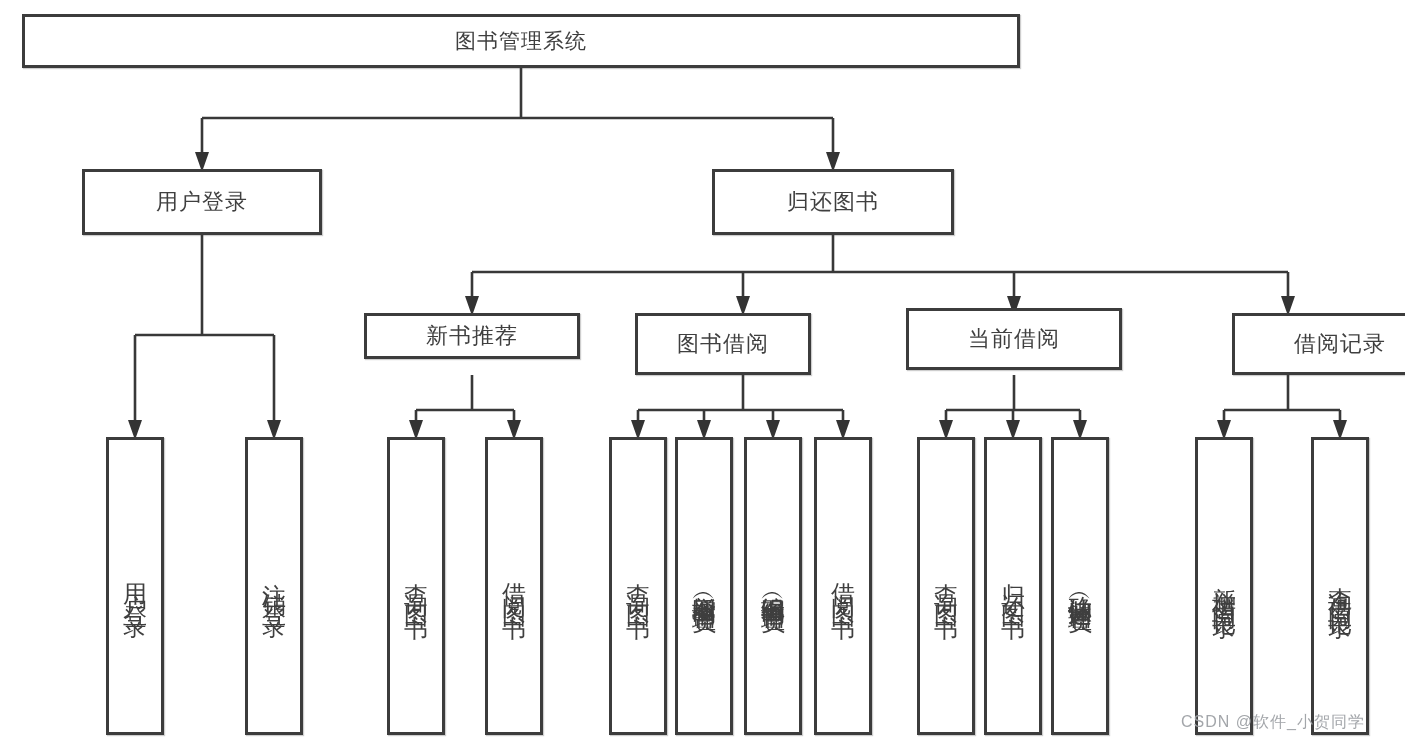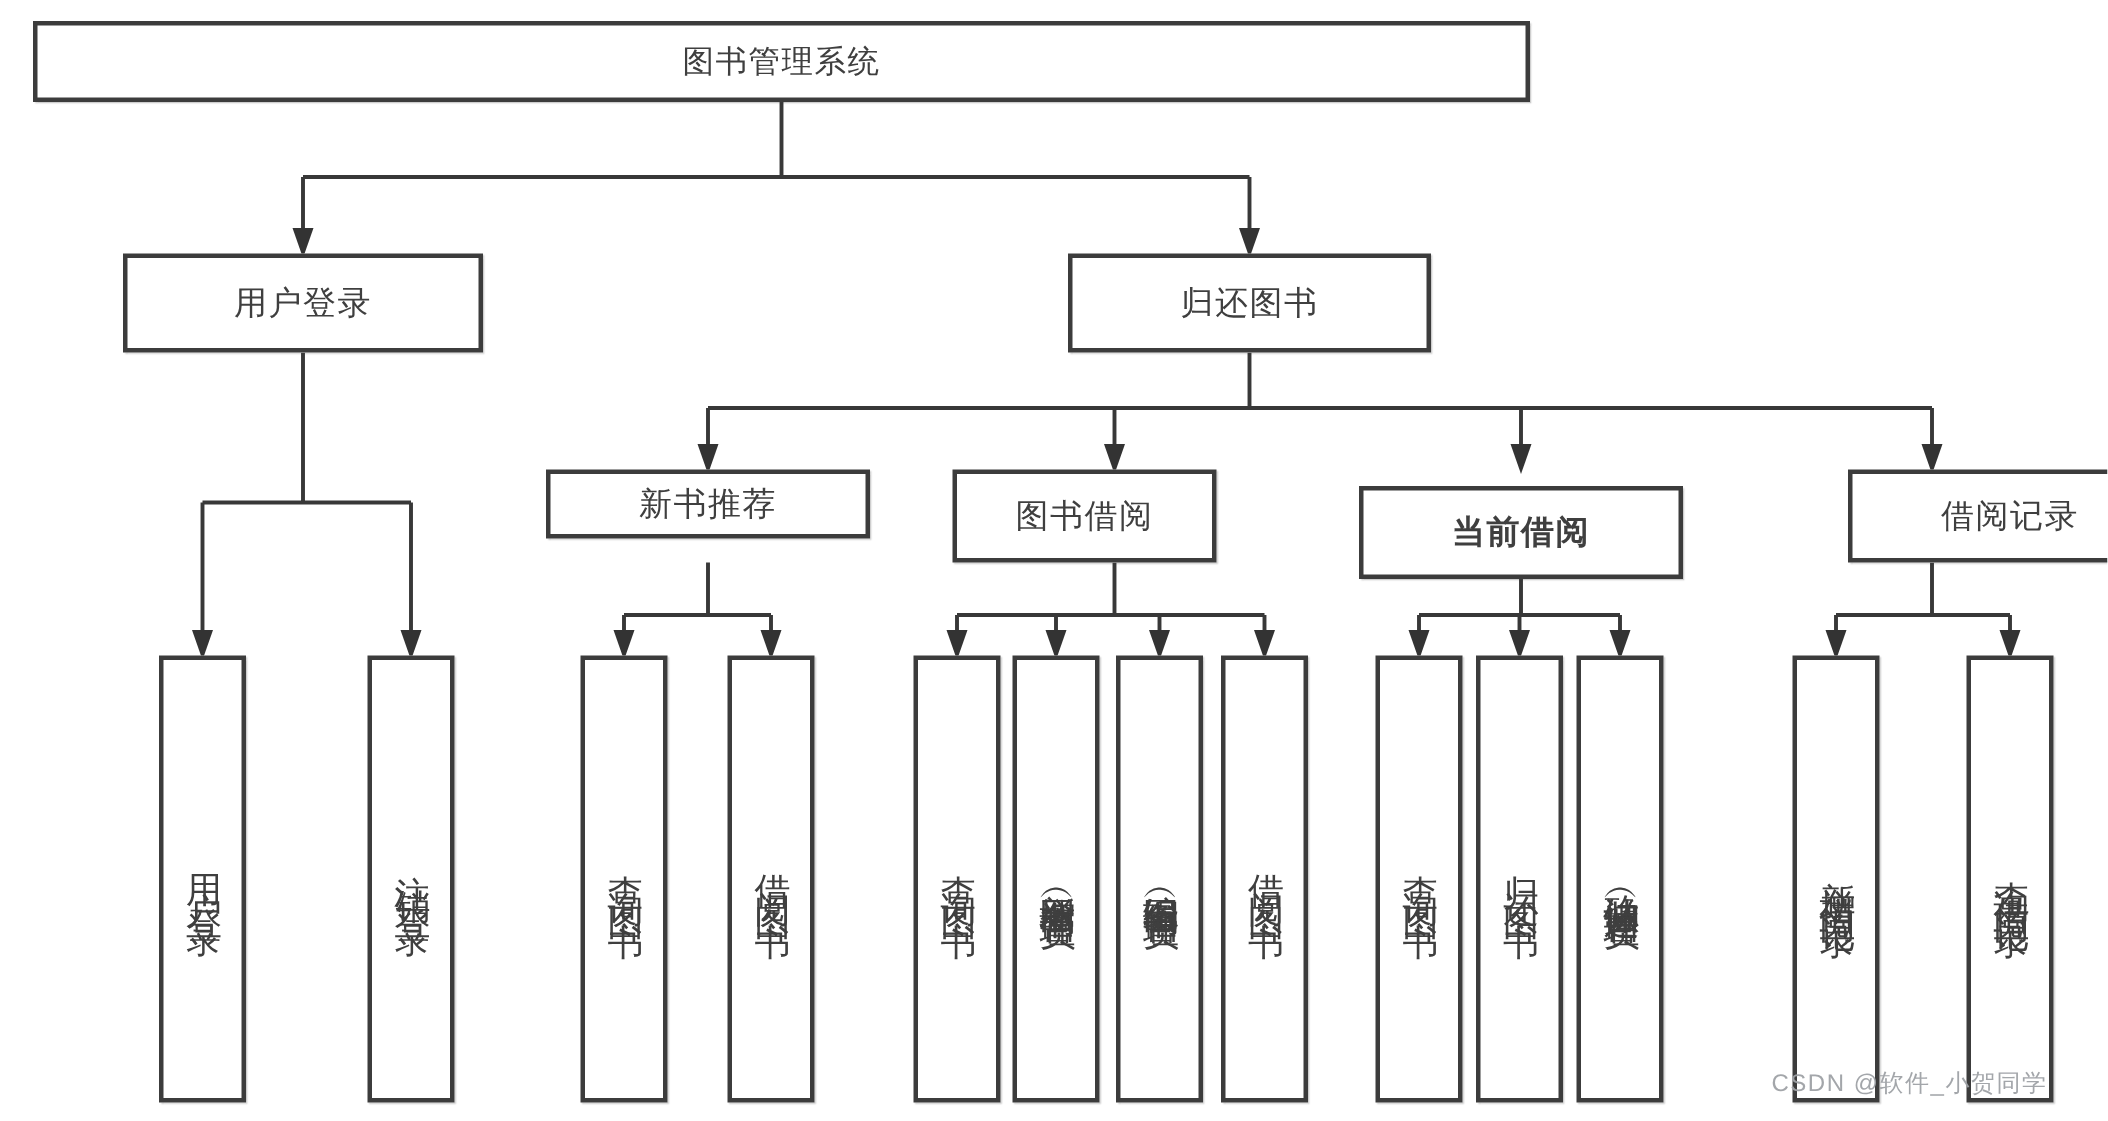--- a/index.html
+++ b/index.html
@@ -122,21 +122,21 @@
     </g>
   </svg>
 
   <div class="box hnode root" style="left:22px; top:14px; width:998px; height:54px;">图书管理系统</div>
 
   <div class="box hnode" style="left:82px; top:169px; width:240px; height:66px;">用户登录</div>
   <div class="box hnode" style="left:712px; top:169px; width:242px; height:66px;">归还图书</div>
 
   <div class="box hnode" style="left:364px; top:313px; width:216px; height:46px;">新书推荐</div>
   <div class="box hnode" style="left:635px; top:313px; width:176px; height:62px;">图书借阅</div>
-  <div class="box hnode" style="left:906px; top:324px; width:216px; height:62px;font-weight:bold;">当前借阅</div>
+  <div class="box hnode" style="left:906px; top:308px; width:216px; height:62px;">当前借阅</div>
   <div class="box hnode" style="left:1232px; top:313px; width:216px; height:62px;">借阅记录</div>
 
   <div class="box vnode" style="left:106px; top:437px; width:58px; height:298px;">
     <span class="vtext sp4">用户登录</span>
   </div>
   <div class="box vnode" style="left:245px; top:437px; width:58px; height:298px;">
     <span class="vtext sp4">注销登录</span>
   </div>
 
   <div class="box vnode" style="left:387px; top:437px; width:58px; height:298px;">

